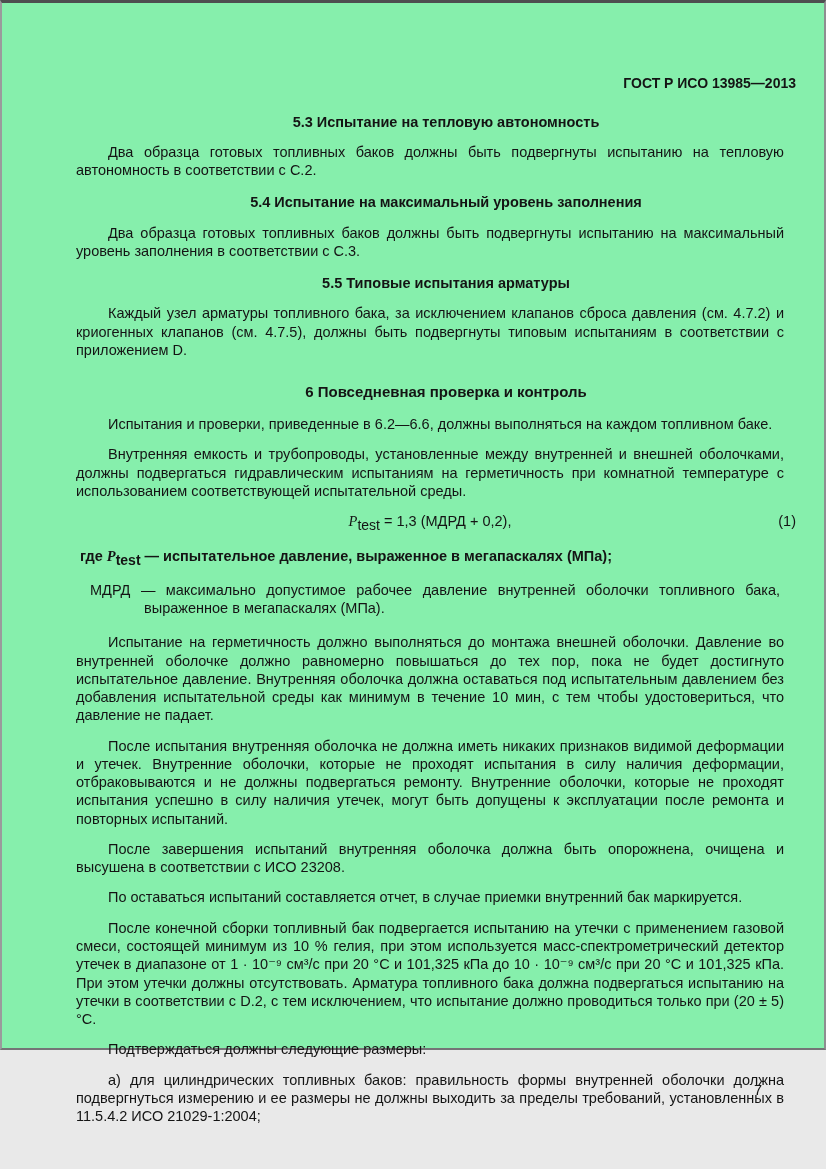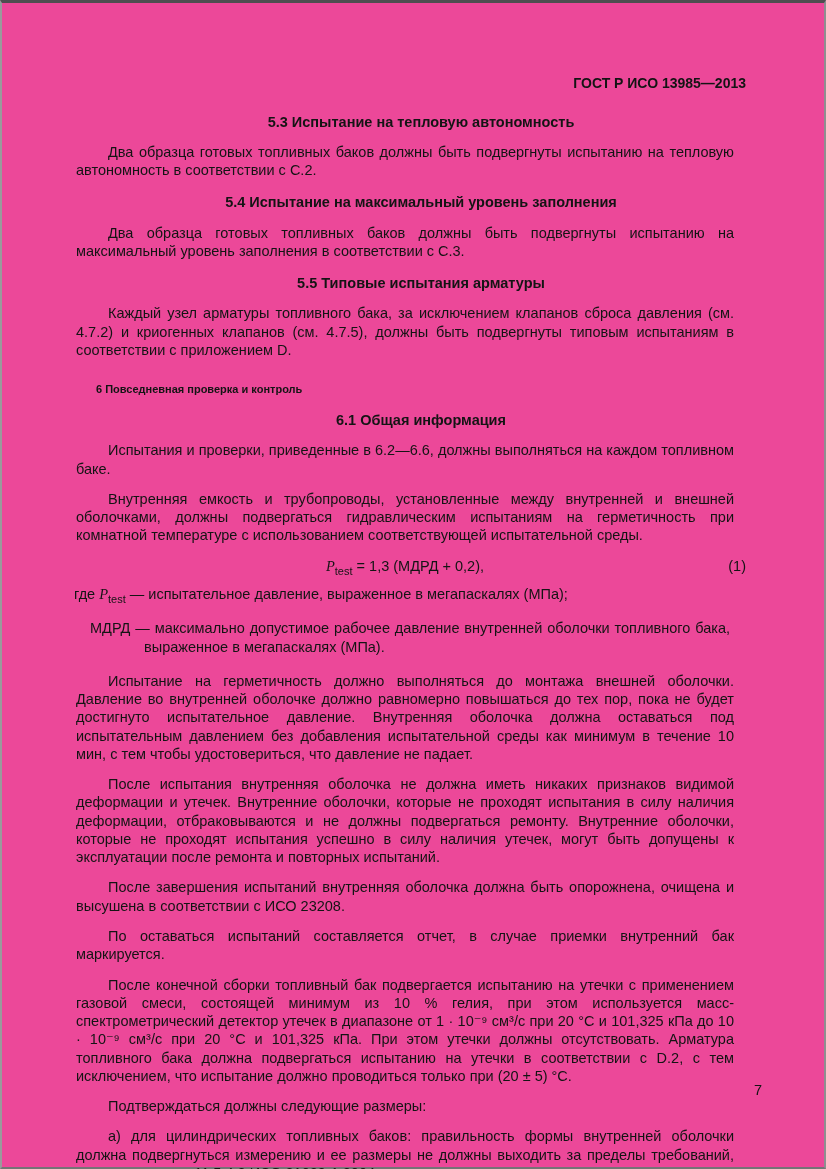--- a/index.html
+++ b/index.html
@@ -3,75 +3,77 @@
 <meta charset="utf-8">
 <style>
   html, body { margin: 0; padding: 0; }
   body {
     width: 826px; height: 1169px;
     background: #e9e9e9;
     font-family: "Liberation Sans", "DejaVu Sans", sans-serif;
   }
   .page {
     box-sizing: border-box;
-    width: 826px; height: 1169px;
-    background: #ec4899;
+    width: 826px; height: 1050px;
+    background: #86efac;
     border-top: 3px solid #4e4e50;
     border-left: 2px solid #9a9a9c;
     border-right: 2px solid #8e8e90;
     border-bottom: 2px solid #747476;
-    padding: 72px 78px 0 62px;
+    padding: 72px 28px 0 62px;
     position: relative;
     color: #141414;
     font-size: 14.5px;
     line-height: 1.26;
   }
   .doc-header {
     text-align: right;
     font-weight: bold;
     font-size: 14px;
     margin: 0 0 20px 0;
   }
   .h {
     font-weight: bold;
     font-size: 14.5px;
     margin: 14px 0 9px 32px;
     text-align: center;
   }
   .h-chapter {
     font-weight: bold;
-    font-size: 11px;
+    font-size: 15px;
     margin: 24px 0 13px 32px;
+    text-align: center;
   }
   p.para {
     margin: 12px;
     text-indent: 32px;
     text-align: justify;
   }
   .formula-row {
     position: relative;
     text-align: center;
     margin: 9px 0 6px 0;
   }
   .formula-var {
     font-family: "Liberation Serif", "DejaVu Serif", serif;
     font-style: italic;
   }
   sub.fsub {
-    font-size: 11px;
+    font-size: 14px;
     line-height: 0;
   }
   .eq-num {
     position: absolute;
     right: 0;
     top: 0;
   }
   .where-line1 {
-    margin: 10px;
+    margin: 16px;
     text-align: justify;
+    font-weight: bold;
   }
   .where-line2 {
     margin: 16px;
     padding-left: 64px;
     text-indent: -54px;
     text-align: justify;
   }
   .page-number {
     position: absolute;
     top: 1078px;
@@ -90,21 +92,20 @@
   <p class="para">Два образца готовых топливных баков должны быть подвергнуты испытанию на тепловую автономность в соответствии с С.2.</p>
 
   <div class="h">5.4 Испытание на максимальный уровень заполнения</div>
   <p class="para">Два образца готовых топливных баков должны быть подвергнуты испытанию на максимальный уровень заполнения в соответствии с С.3.</p>
 
   <div class="h">5.5 Типовые испытания арматуры</div>
   <p class="para">Каждый узел арматуры топливного бака, за исключением клапанов сброса давления (см. 4.7.2) и криогенных клапанов (см. 4.7.5), должны быть подвергнуты типовым испытаниям в соответствии с приложением D.</p>
 
   <div class="h-chapter">6 Повседневная проверка и контроль</div>
 
-  <div class="h">6.1 Общая информация</div>
   <p class="para">Испытания и проверки, приведенные в 6.2—6.6, должны выполняться на каждом топливном баке.</p>
 
   <p class="para">Внутренняя емкость и трубопроводы, установленные между внутренней и внешней оболочками, должны подвергаться гидравлическим испытаниям на герметичность при комнатной температуре с использованием соответствующей испытательной среды.</p>
 
   <div class="formula-row">
     <span><span class="formula-var">P</span><sub class="fsub">test</sub><span> = 1,3 (МДРД + 0,2),</span></span>
     <span class="eq-num">(1)</span>
   </div>
 
   <div class="where-line1"><span>где </span><span class="formula-var">P</span><sub class="fsub">test</sub><span> — испытательное давление, выраженное в мегапаскалях (МПа);</span></div>

